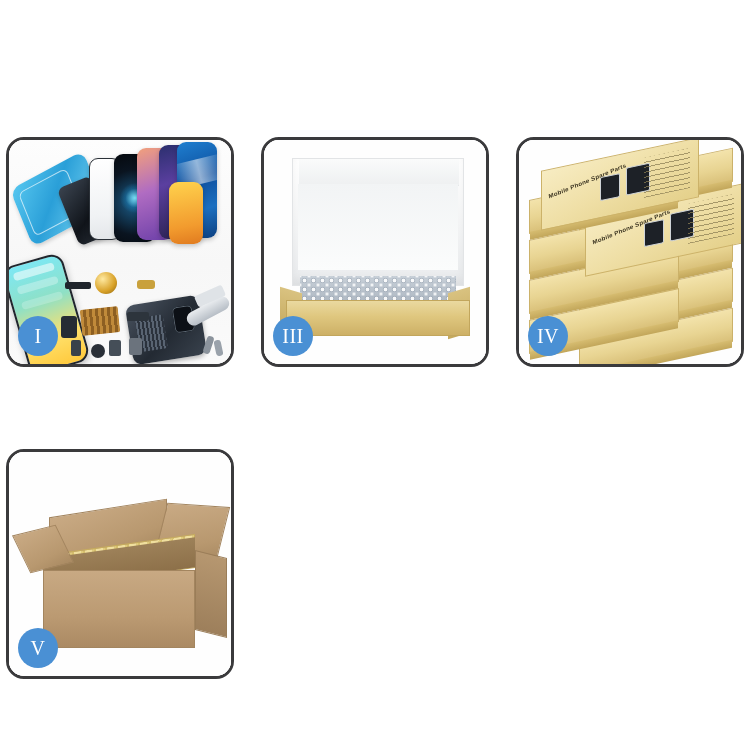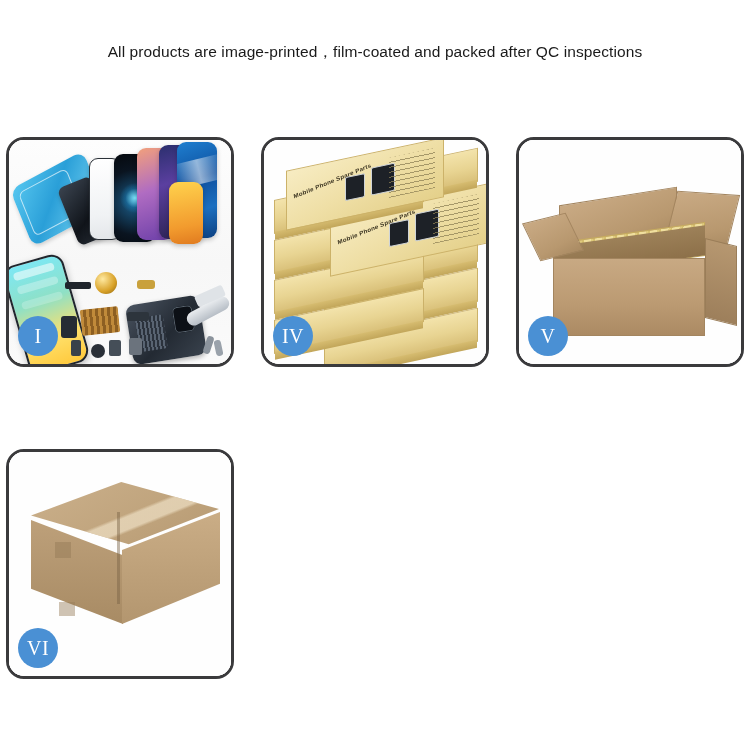--- a/index.html
+++ b/index.html
@@ -339,21 +339,20 @@
     position:absolute; left:50px; top:150px; width:16px; height:14px;
     background: rgba(150,124,88,.45);
   }
 </style>
 </head>
 <body>
 
 <div class="page">
 
   <div class="header">
-    <div class="subtitle">All products are image-printed，film-coated and packed after QC inspections</div>
   </div>
 
   <div class="grid">
 
     <div class="card">
       <div class="card-photo">
         <div class="p1">
           <div class="film"></div>
           <div class="film-dark"></div>
           <div class="ph ph-glass"></div>
@@ -377,20 +376,33 @@
           <div class="prt h"></div>
           <div class="prt i"></div>
           <div class="prt j"></div>
           <div class="prt k"></div>
         </div>
       </div>
       <div class="badge">I</div>
     </div>
 
 
+    <div class="card">
+      <div class="card-photo">
+        <div class="p3">
+          <div class="b3-lid"></div>
+          <div class="b3-inner"></div>
+          <div class="b3-bubble"></div>
+          <div class="b3-left"></div>
+          <div class="b3-right"></div>
+          <div class="b3-front"></div>
+        </div>
+      </div>
+      <div class="badge">III</div>
+    </div>
 
     <div class="card">
       <div class="card-photo">
         <div class="p4">
           <div class="stackwrap">
             <div class="sbox b5">
                 <div class="edge"></div>
               </div>
             <div class="sbox b4">
                 <div class="edge"></div>
@@ -442,29 +454,15 @@
           <div class="c5-fill"></div>
           <div class="c5-top"></div>
           <div class="flap left"></div>
           <div class="c5-side"></div>
           <div class="c5-body"></div>
         </div>
       </div>
       <div class="badge">V</div>
     </div>
 
-    <div class="card">
-      <div class="card-photo">
-        <div class="p6">
-          <div class="c6-top"></div>
-          <div class="c6-tape"></div>
-          <div class="c6-left"></div>
-          <div class="c6-right"></div>
-          <div class="c6-seam"></div>
-          <div class="c6-patch1"></div>
-          <div class="c6-patch2"></div>
-        </div>
-      </div>
-      <div class="badge">VI</div>
-    </div>
 
   </div>
 </div>
 
 </body></html>

